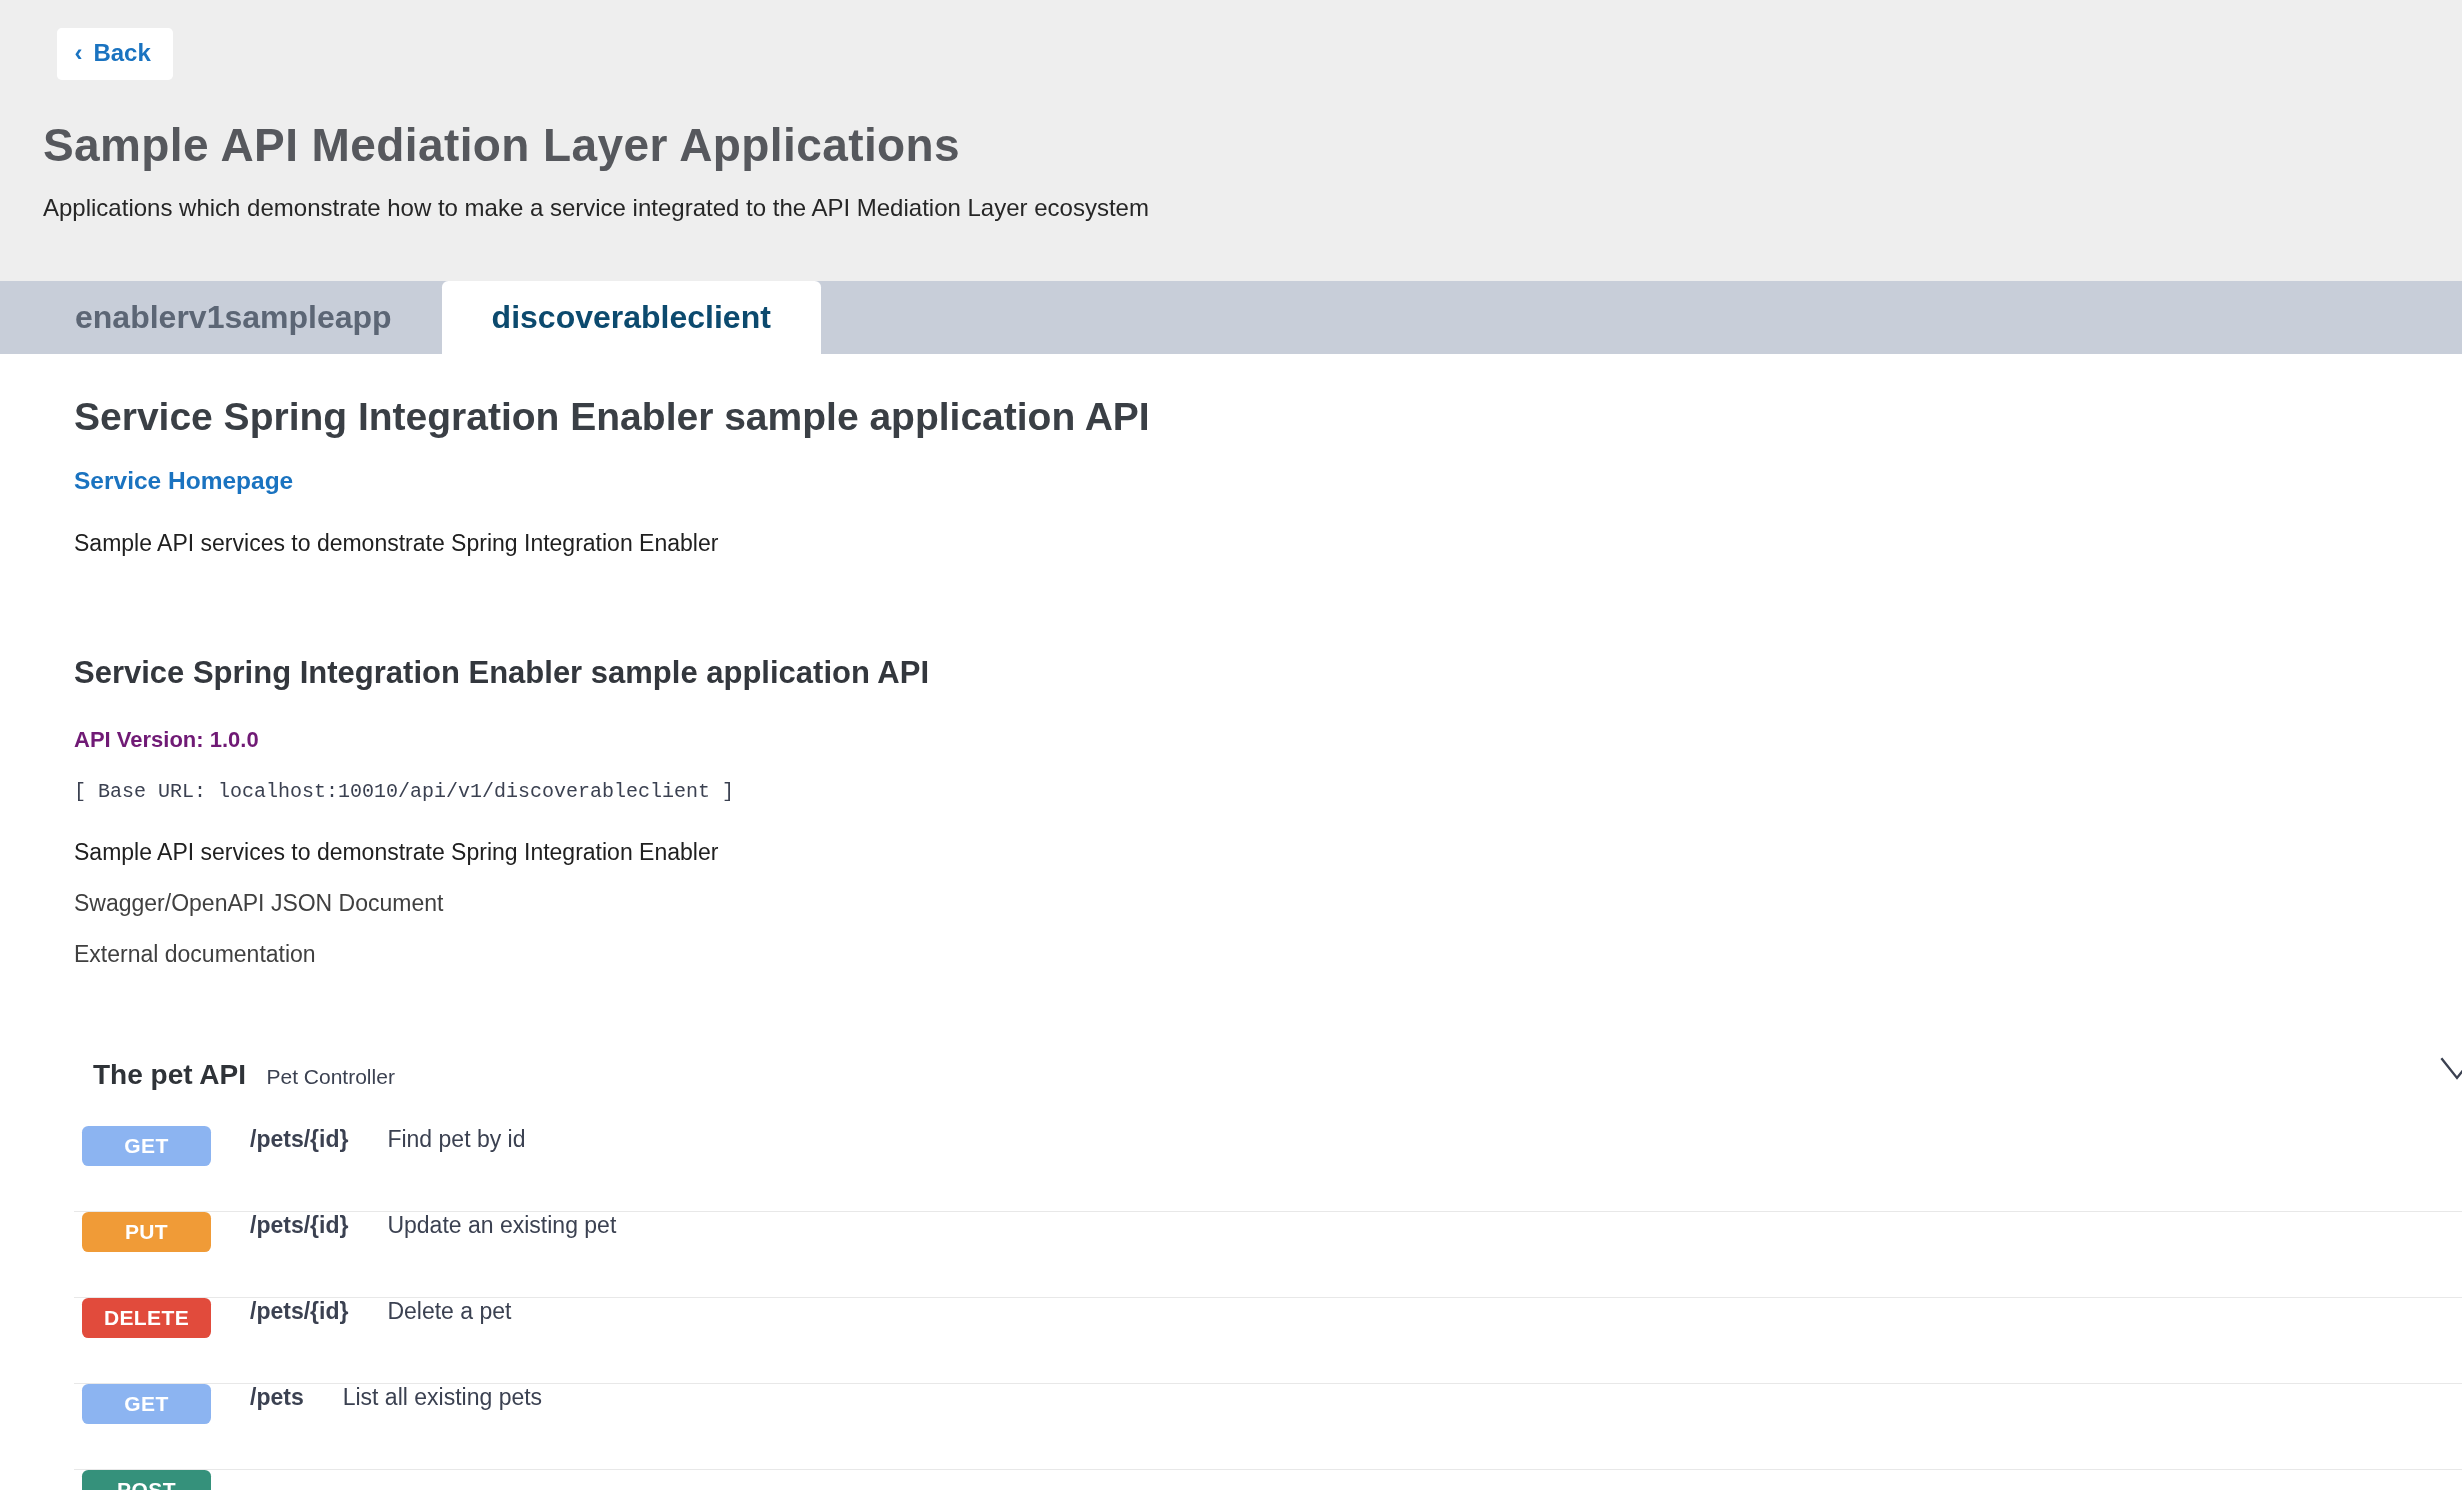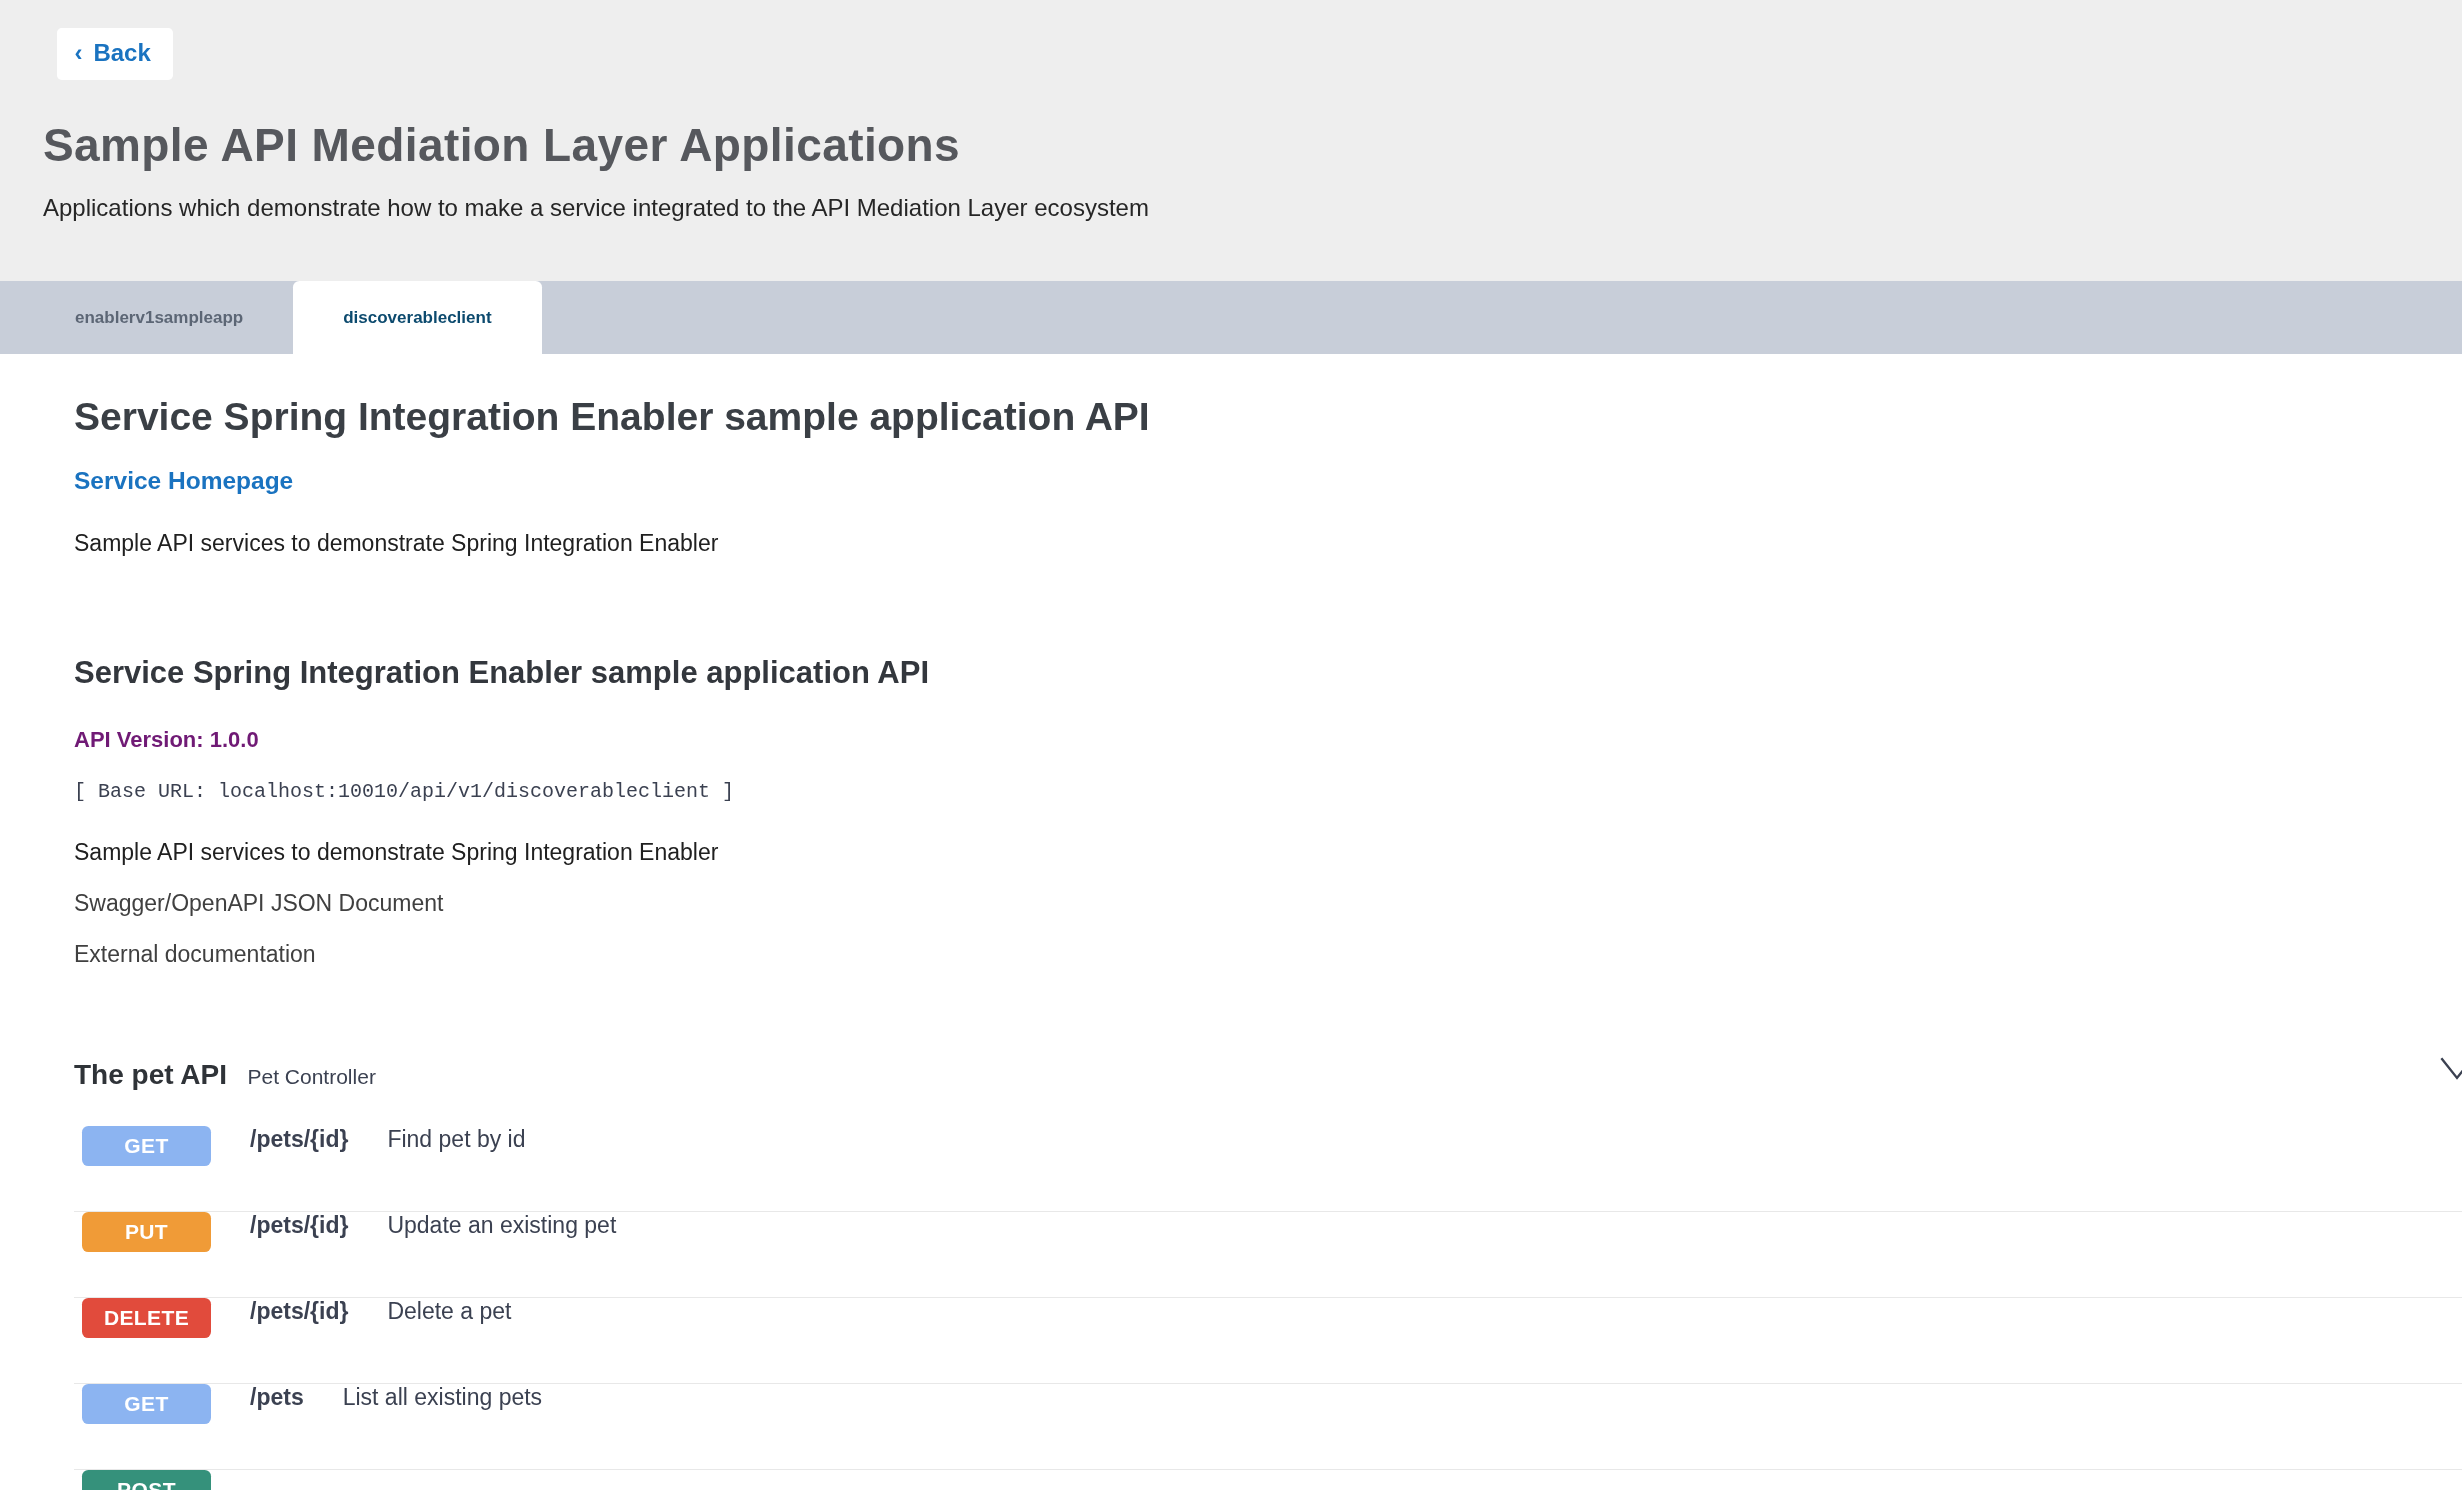--- a/index.html
+++ b/index.html
@@ -50,21 +50,21 @@
     background: #c8ced9;
     height: 73px;
     display: flex;
     align-items: stretch;
   }
   .tab {
     display: flex;
     align-items: center;
     justify-content: center;
     padding: 0 50px;
-    font-size: 17px;
+    font-size: 32px;
     font-weight: bold;
     color: #5c6675;
     cursor: pointer;
     white-space: nowrap;
   }
   .tab.first { margin-left: 25px; }
   .tab.active {
     background: #ffffff;
     color: #0c4a6e;
     border-radius: 6.3px 6.3px 0 0;
@@ -128,20 +128,21 @@
 
   
   .pet-section {
     position: relative;
     margin-top: 91px;
   }
   .pet-header {
     display: flex;
     align-items: baseline;
     gap: 20.5px;
+    margin-left: 19px;
     position: relative;
   }
   .pet-title {
     font-size: 28px;
     font-weight: bold;
     color: #2f3338;
   }
   .pet-subtitle {
     font-size: 21px;
     color: #3b4151;

